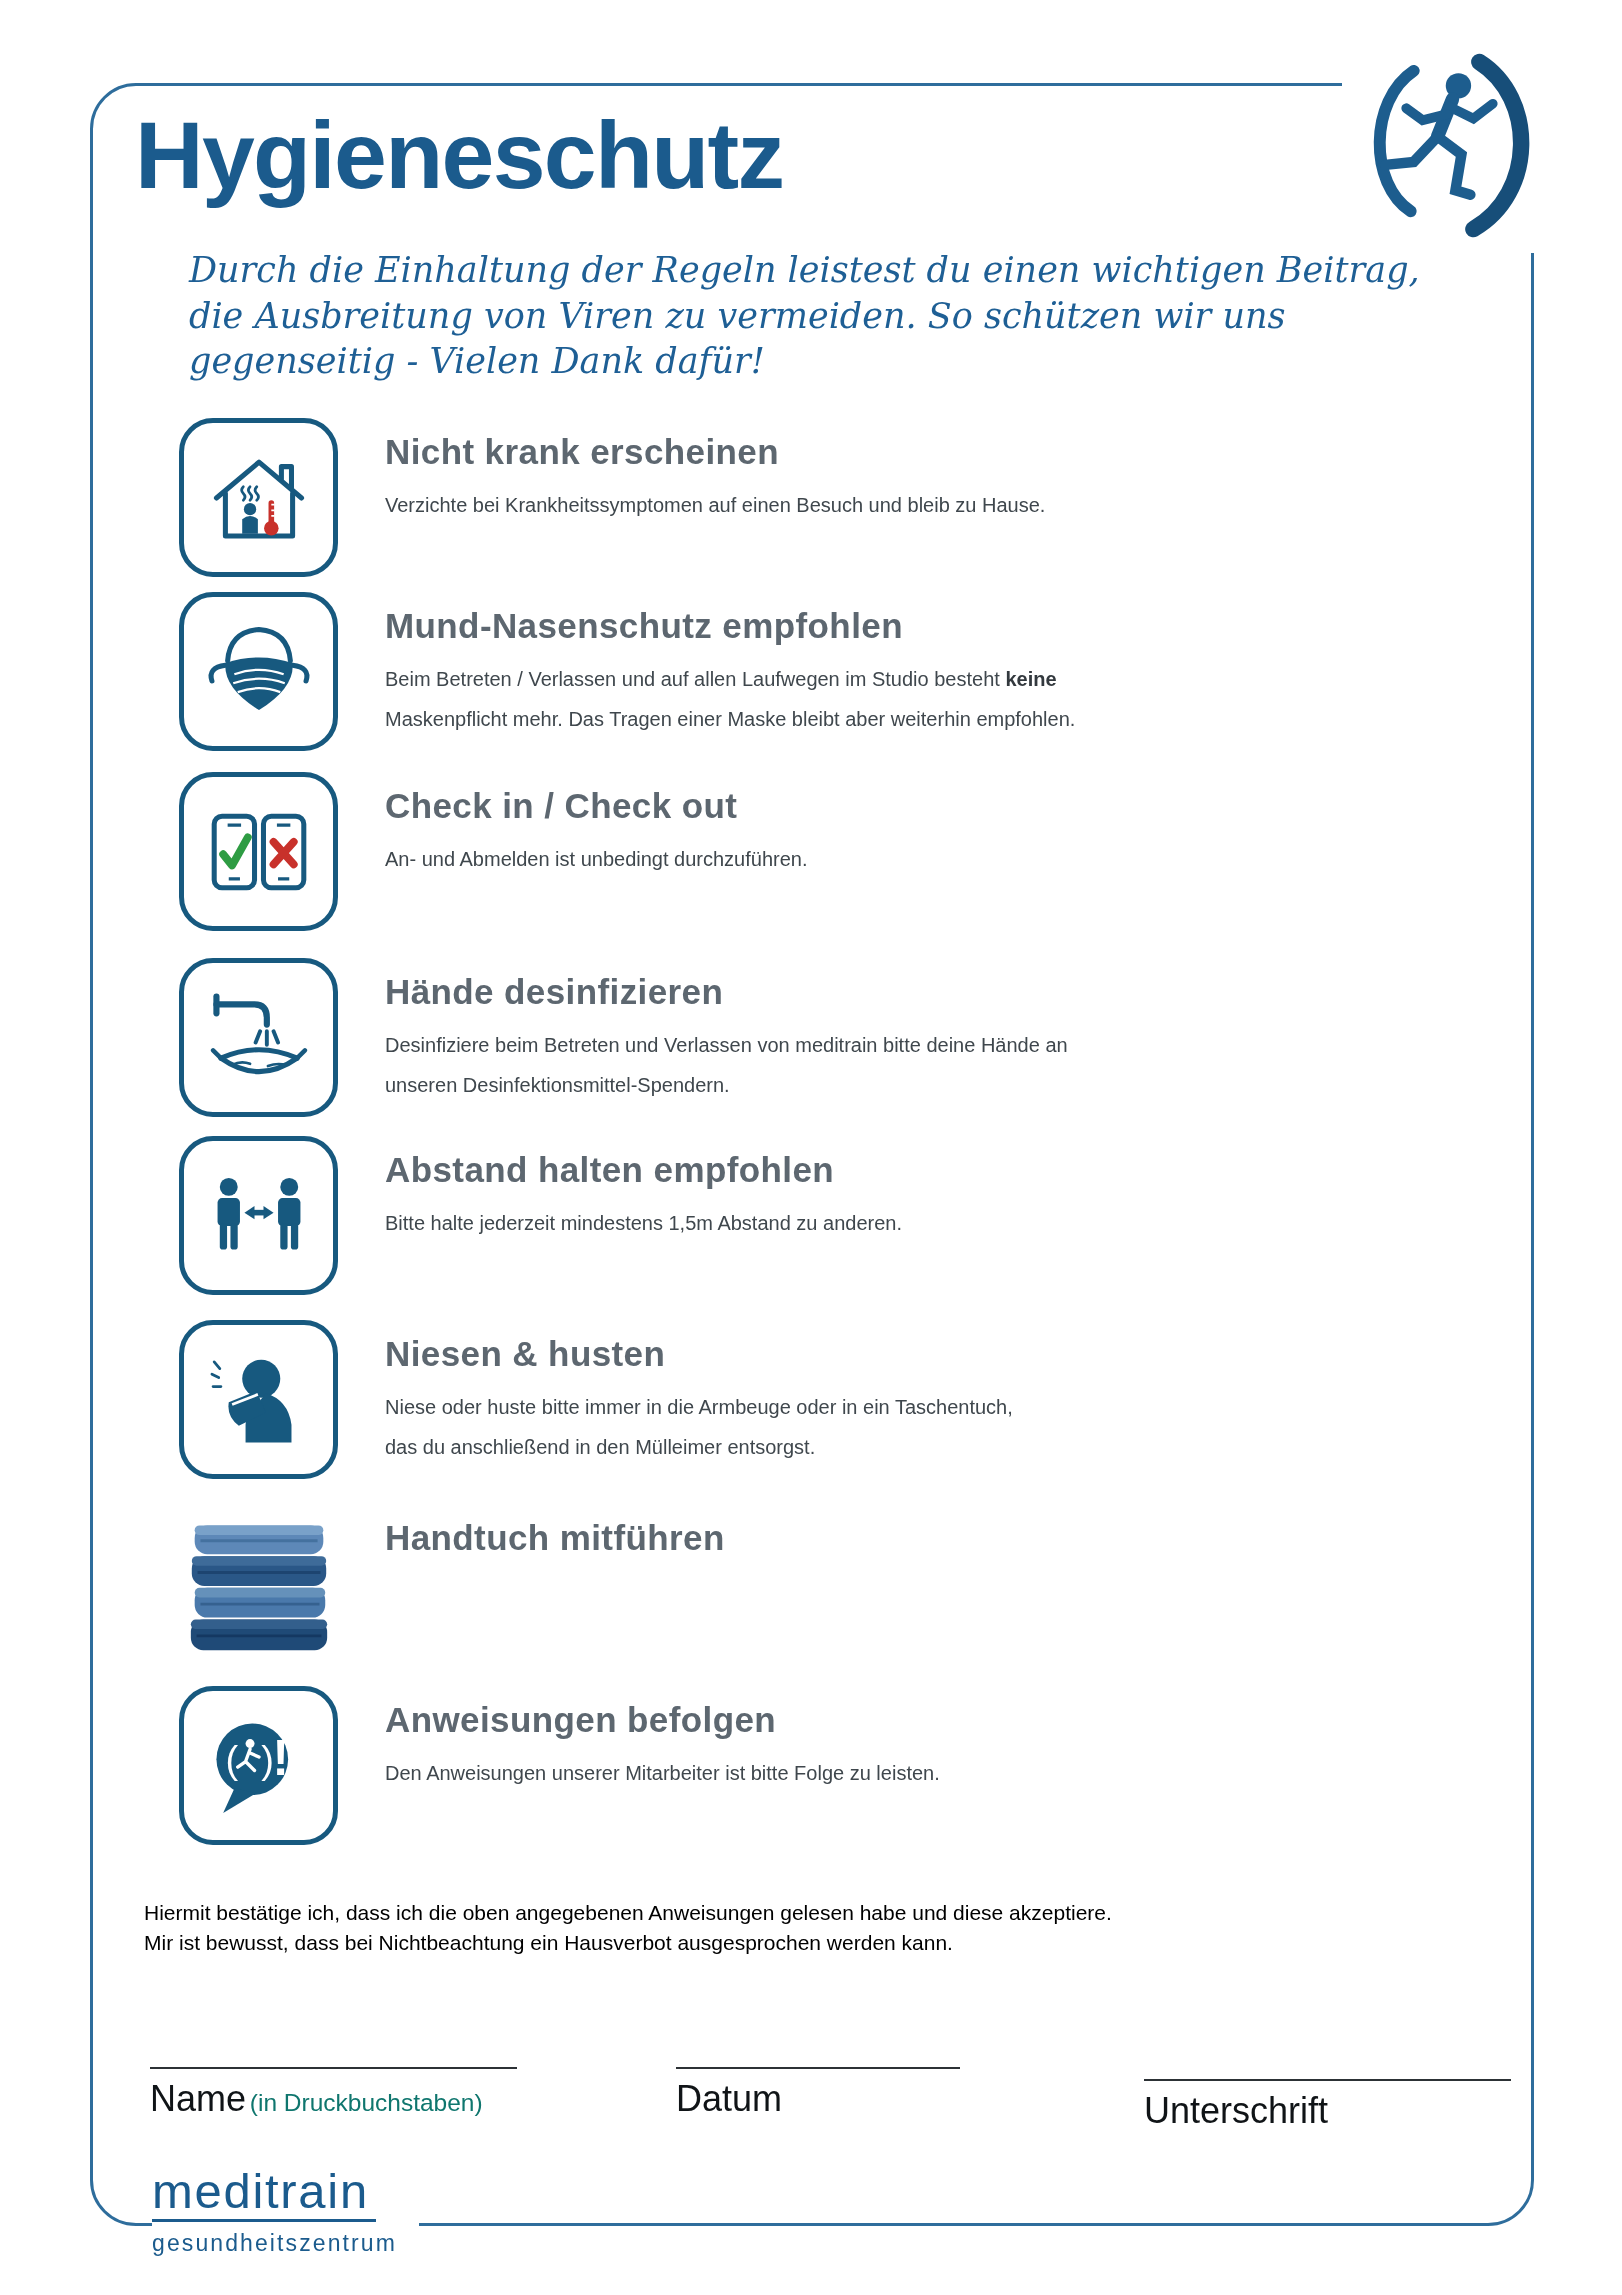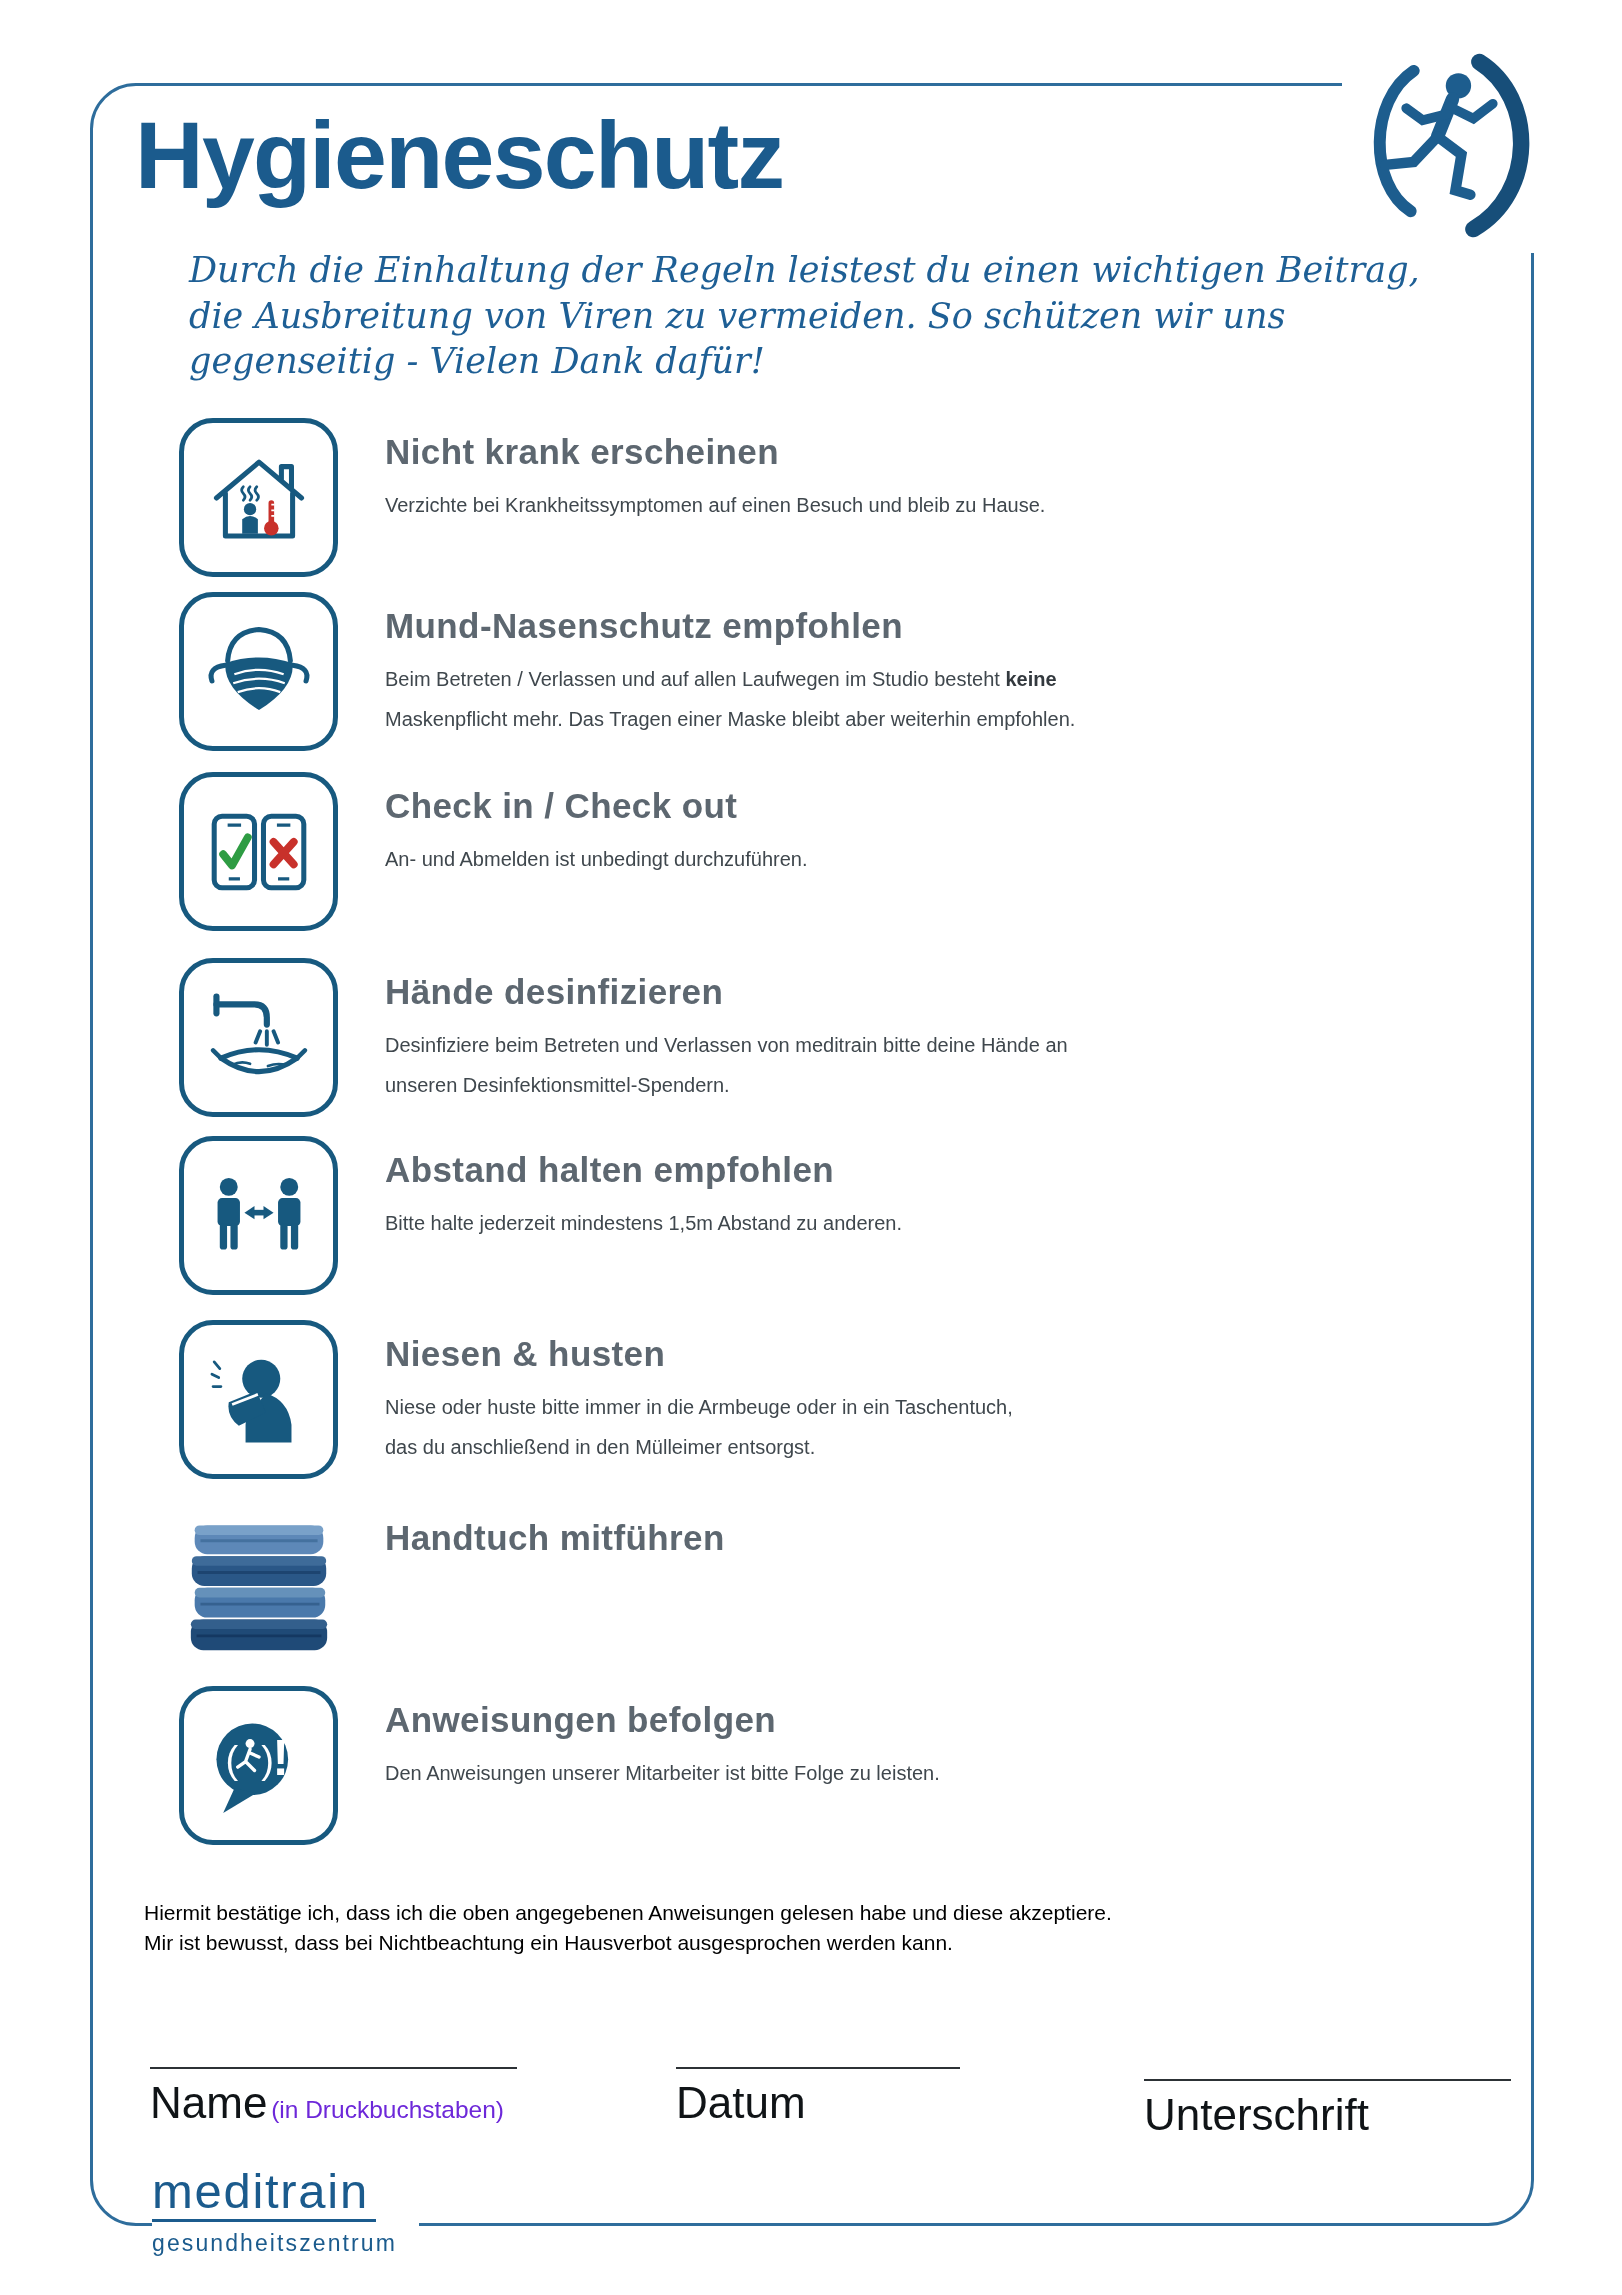--- a/index.html
+++ b/index.html
@@ -35,22 +35,22 @@
 
   .confirmation{position:absolute;left:144px;top:1898px;font-size:21px;color:#000000;
                 line-height:1.45;z-index:2;}
   .confirmation div{white-space:nowrap;}
 
   
   .sig{position:absolute;top:2067px;border-top:2.5px solid #2c3135;padding-top:8.5px;z-index:2;}
   .sig-name{left:150px;width:367px;}
   .sig-date{left:676px;width:284px;}
   .sig-sign{left:1144px;width:367px;margin-top:12px;}
-  .sig-label{font-size:44px;color:#101417;}
-  .sig-hint{font-size:24.5px;color:#6d28d9;}
+  .sig-label{font-size:36px;color:#101417;}
+  .sig-hint{font-size:24.5px;color:#0f766e;}
 
   
   .footer-logo{position:absolute;left:152px;top:2165px;background:#fff;z-index:4;padding-right:22px;}
   .brand{display:inline-block;font-size:49px;color:#1b5b8d;letter-spacing:1.7px;line-height:52px;
          border-bottom:3.4px solid #1b5b8d;padding:0 6.8px 1.7px 0;}
   .brand-sub{font-size:23px;color:#1b5b8d;letter-spacing:2.1px;margin-top:8px;}
 
   svg text{font-family:"Liberation Sans",sans-serif;}
 </style>
 </head>

